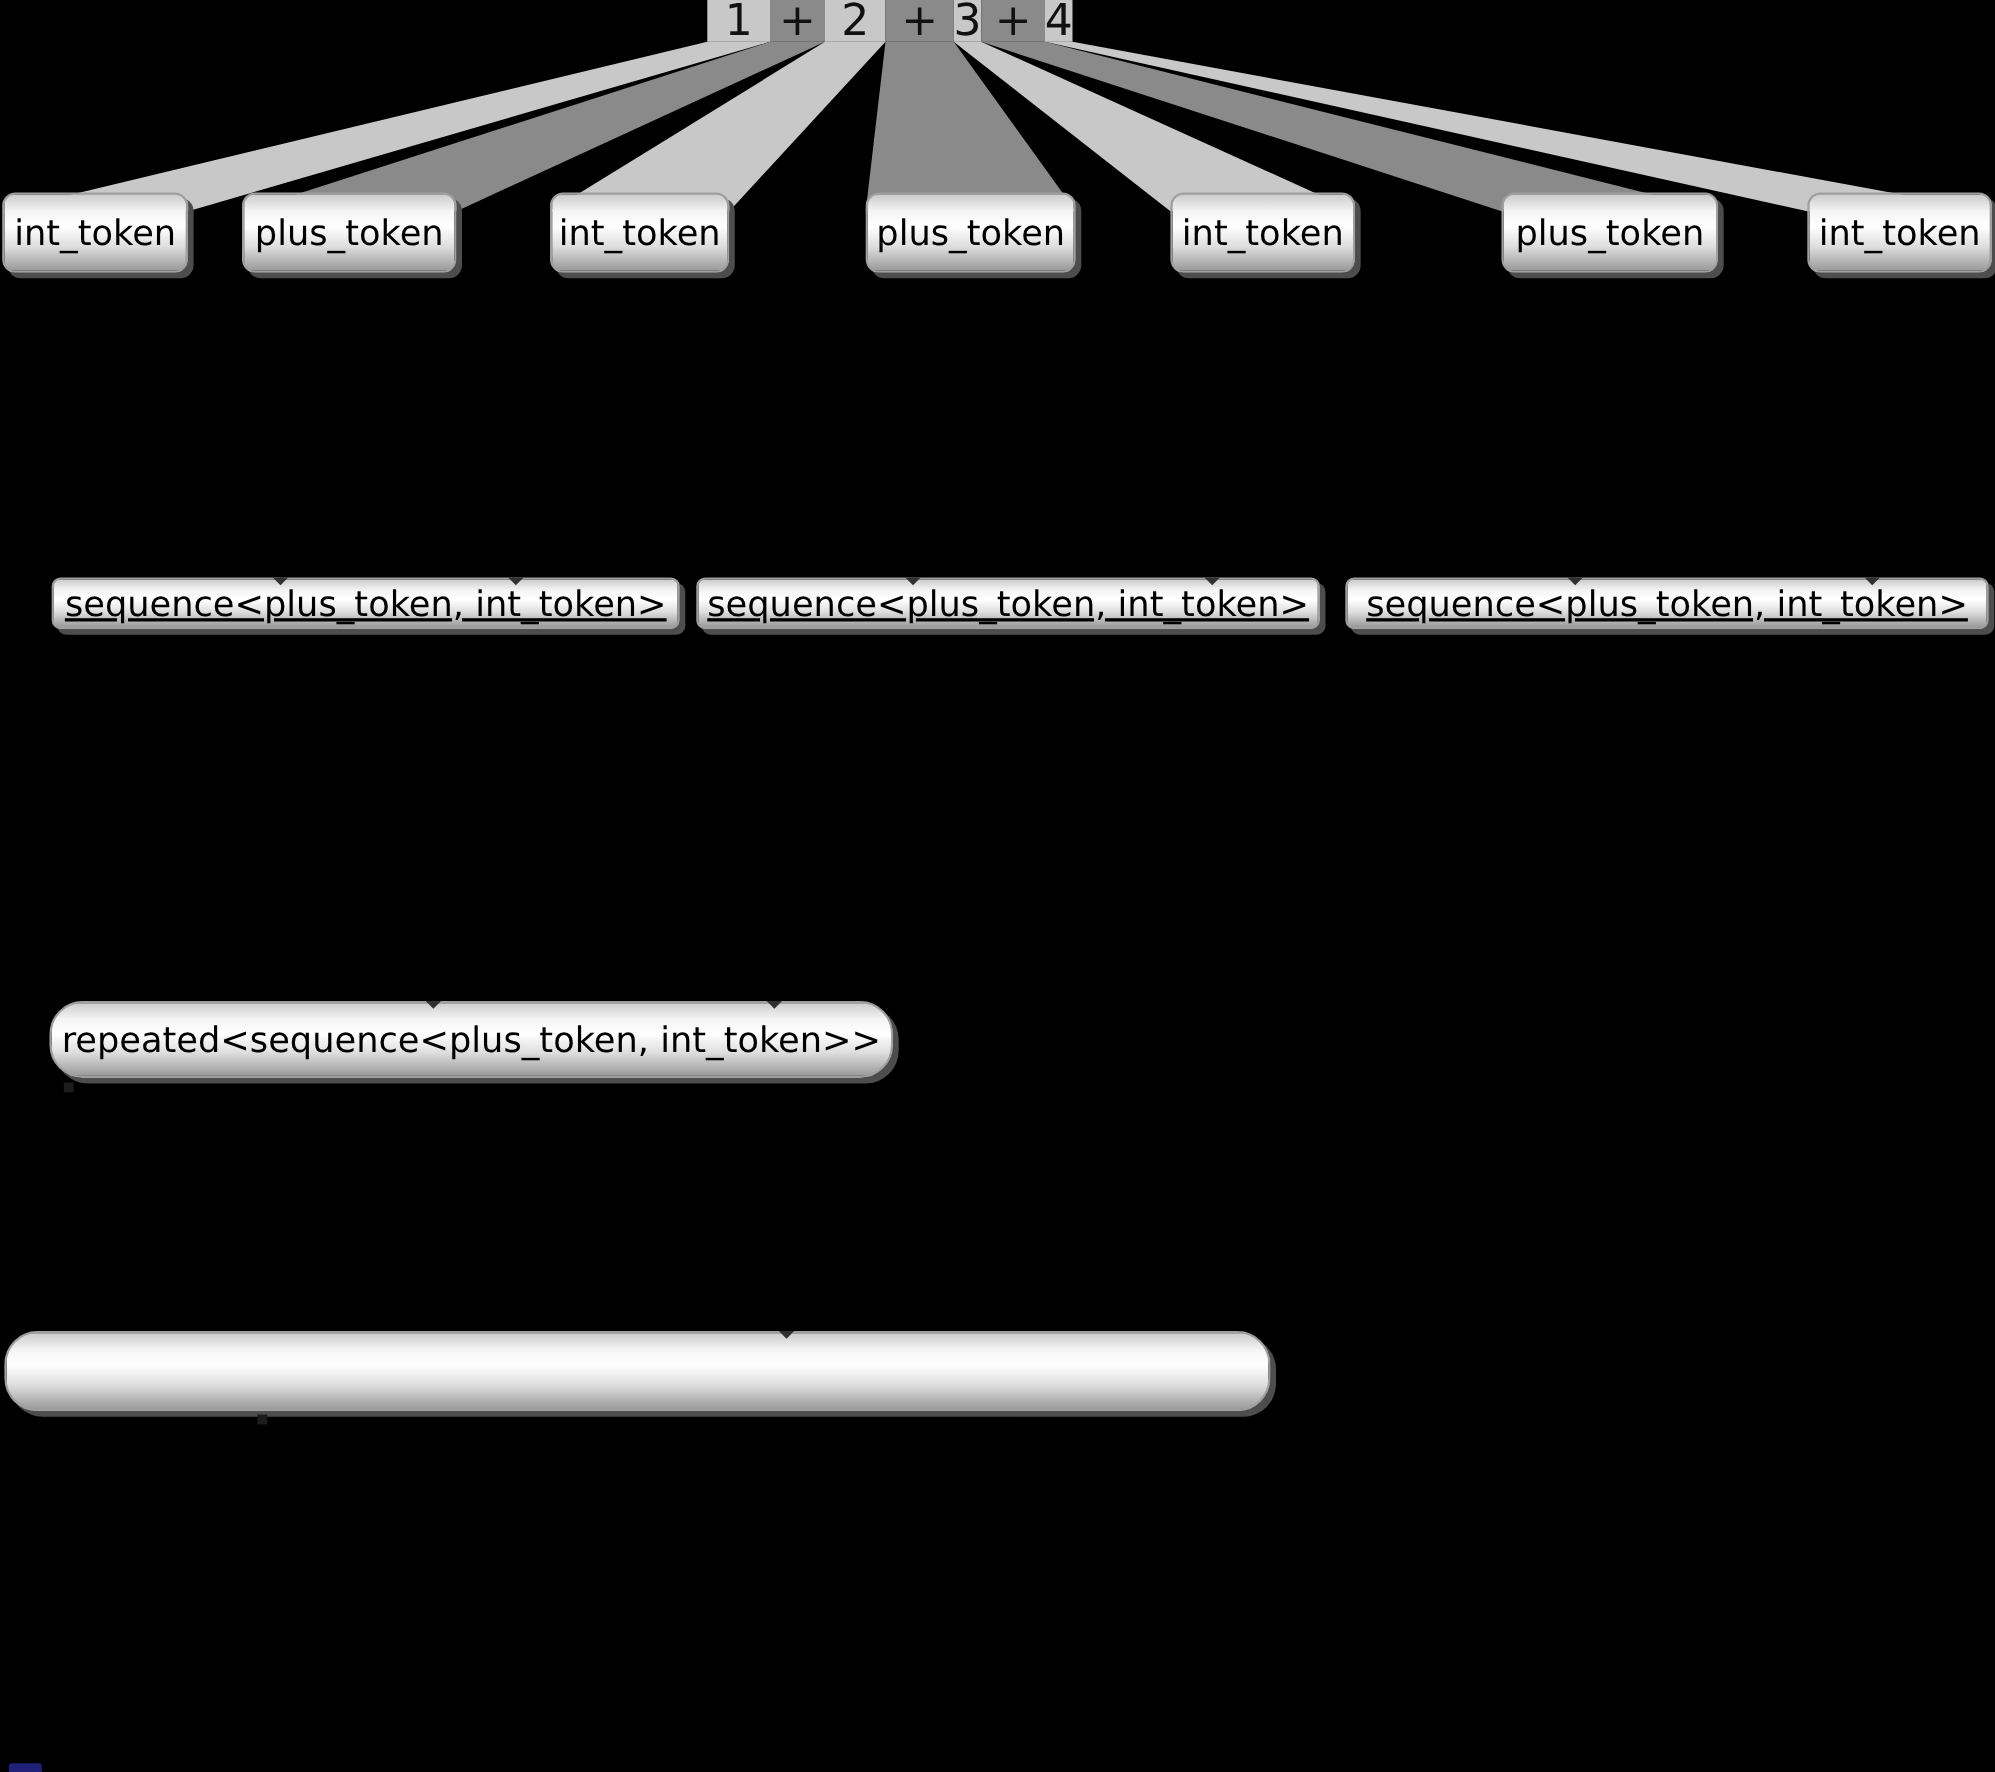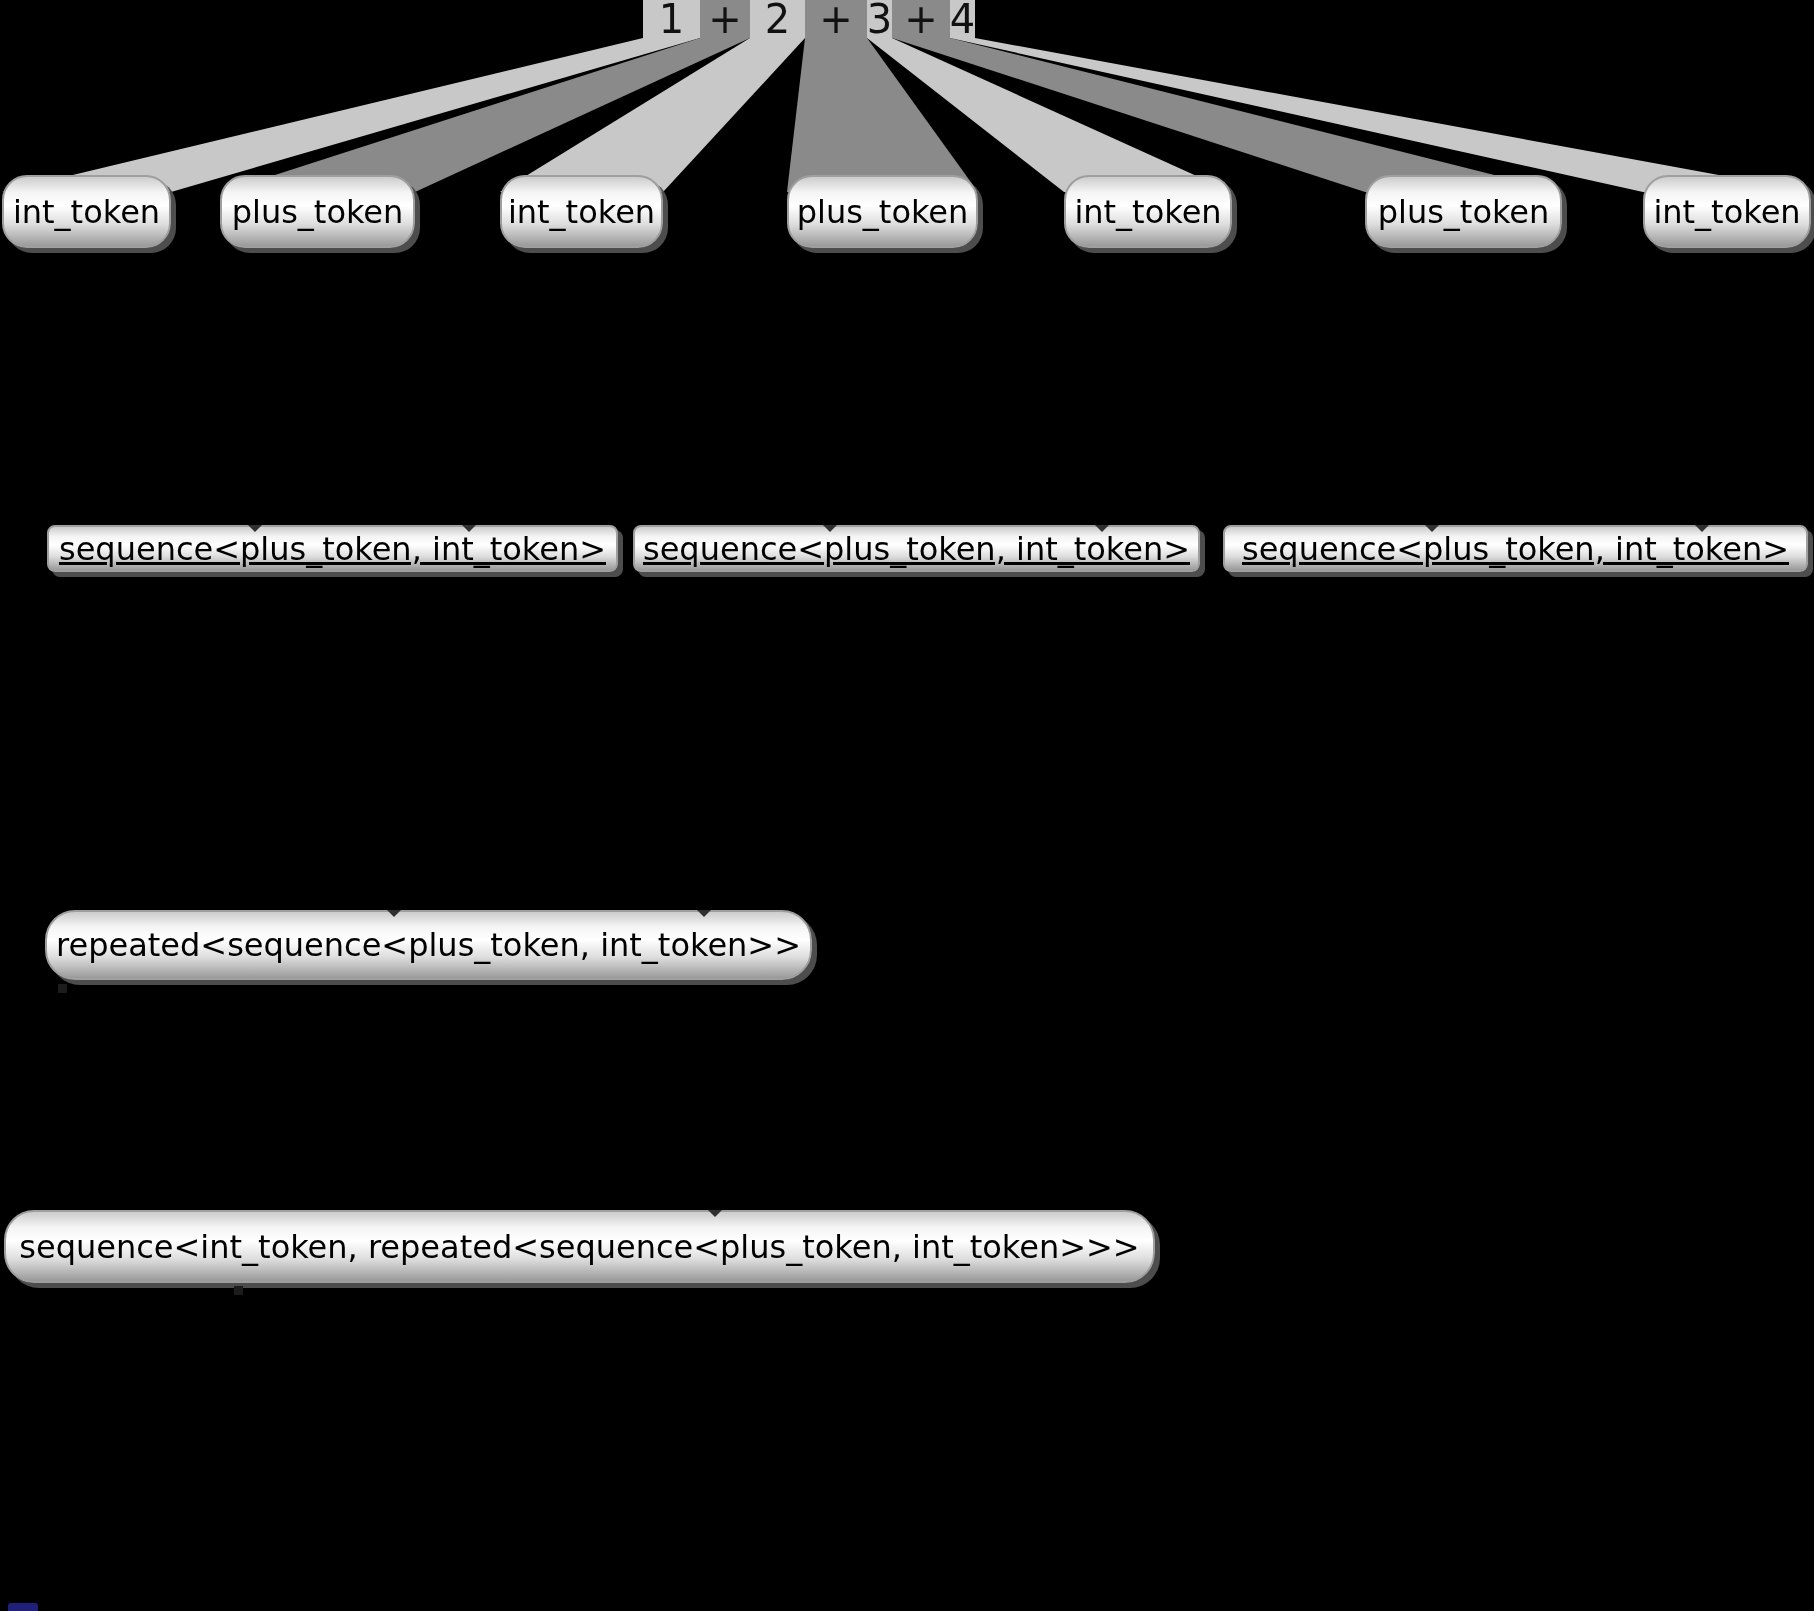--- a/index.html
+++ b/index.html
@@ -29,21 +29,21 @@
     position:absolute;
     display:flex;align-items:center;justify-content:center;
     background:linear-gradient(180deg,#cccccc 0%,#f4f4f4 22%,#ffffff 42%,#dedede 68%,#9a9a9a 100%);
     border:2px solid #9f9f9f;
     box-shadow:5px 5px 0 #4d4d4d;
     color:#000;
     font-size:32px;
     white-space:nowrap;
     box-sizing:border-box;
   }
-  .token-box{height:73px;border-radius:25px;}
+  .token-box{height:73px;border-radius:12px;}
   .seq-box{height:47px;border-radius:8px;text-decoration:underline;}
   .pill-box{border-radius:30px;justify-content:center;}
 
   
   .notch{
     position:absolute;top:-2px;width:0;height:0;
     border-left:7px solid transparent;
     border-right:7px solid transparent;
     border-top:7px solid #303030;
   }
@@ -132,19 +132,18 @@
 
   <div class="node pill-box" style="left:45px;top:910px;width:767px;height:70px;">
     <div class="notch" style="left:340px;"></div>
     <div class="notch" style="left:650px;"></div>
     <span>repeated&lt;sequence&lt;plus_token, int_token&gt;&gt;</span>
   </div>
   <div class="tick" style="left:58px;top:984px;"></div>
 
   <div class="node pill-box" style="left:4px;top:1210px;width:1151px;height:73px;">
     <div class="notch" style="left:702px;"></div>
-    <span>sequence&lt;int_token, repeated&lt;sequence&lt;plus_token, int_token&gt;&gt;&gt;</span>
   </div>
   <div class="tick" style="left:234px;top:1286px;"></div>
 
   <div class="blue-sliver" style="left:8px;top:1603px;width:30px;height:8px;"></div>
 
 </div>
 
 </body></html>

